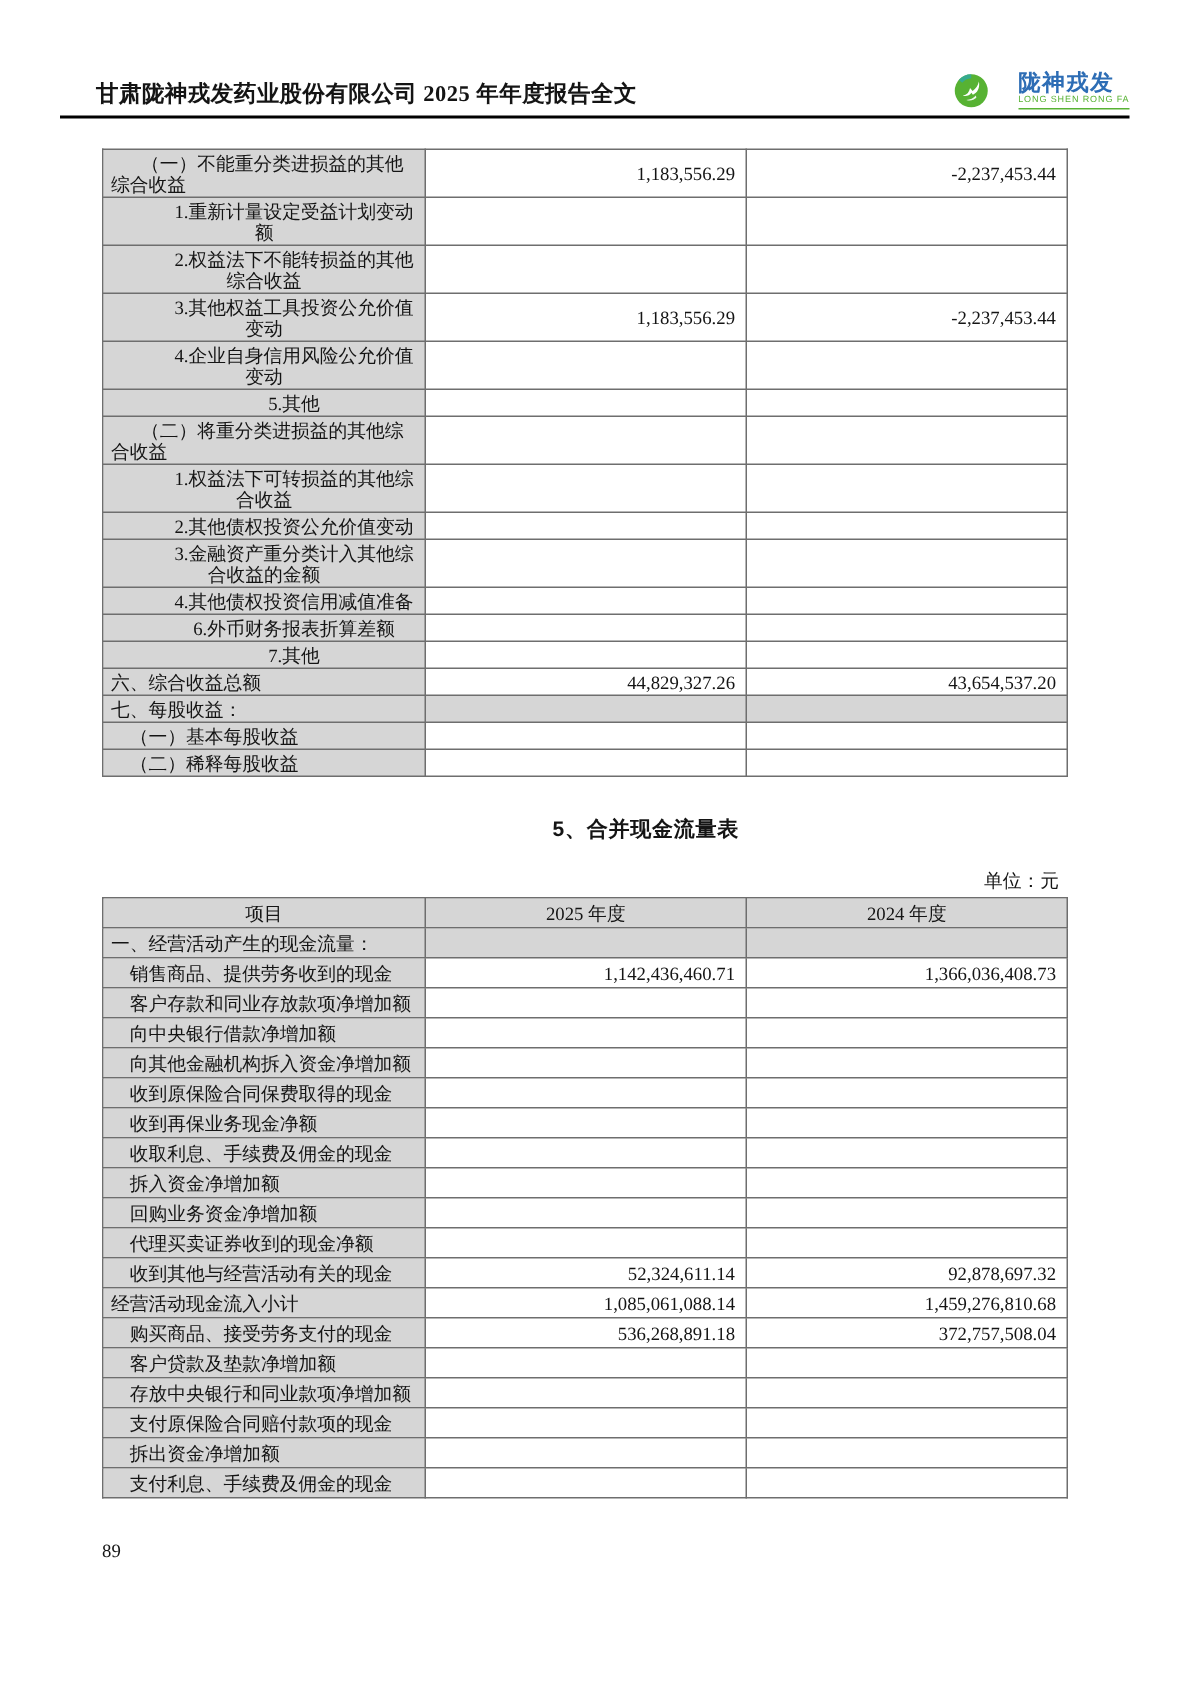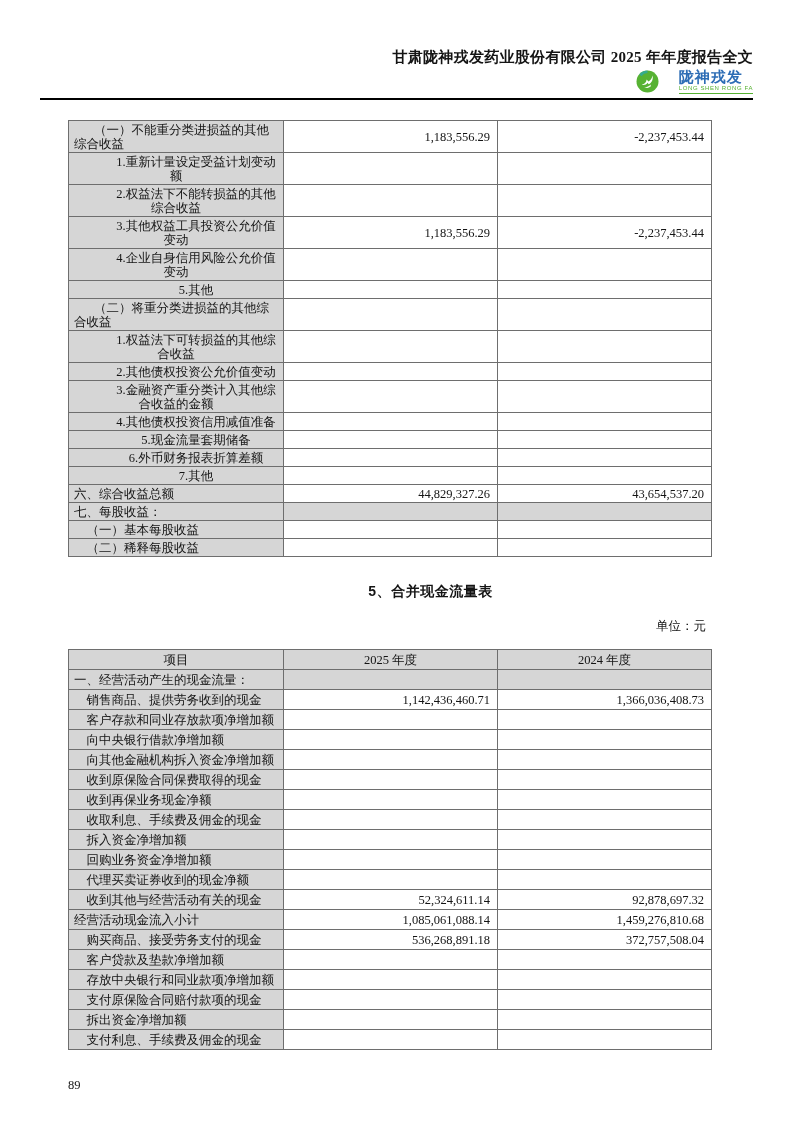--- a/index.html
+++ b/index.html
@@ -15,21 +15,21 @@
     width:793px;height:1122px;
     font-family:"Liberation Serif","DejaVu Serif",serif;
     color:var(--ink);
     position:relative;
     overflow:hidden;
   }
   .page{width:793px;height:1122px;background:#fff;}
 
   
   .header{padding:48px 40px 0 40px;}
-  .header-row{display:flex;justify-content:space-between;align-items:flex-end;padding:0 0 0 24px;flex-direction:column;}
+  .header-row{display:flex;justify-content:space-between;align-items:flex-end;padding:0 0 0 24px;}
   .doc-title{
     font-size:15px;font-weight:bold;letter-spacing:0.3px;
     padding-bottom:2px;
   }
   .logo{display:flex;align-items:center;gap:20px;padding-bottom:1px;}
   .logo-mark{width:23px;height:23px;flex:0 0 auto;}
   .logo-text{display:flex;flex-direction:column;align-items:flex-start;}
   .logo-cn{
     font-family:"Liberation Sans","DejaVu Sans",sans-serif;
     font-size:15px;font-weight:bold;color:var(--logo-blue);
@@ -78,21 +78,21 @@
   .lv-num{text-indent:3.2em;text-align:center;}
   .lv-item{text-indent:1em;}
 
   .section-title{
     font-family:"Liberation Sans","DejaVu Sans",sans-serif;
     font-size:14px;font-weight:bold;
     margin-top:26px;letter-spacing:0.5px;text-align:center;
   }
   .unit-line{
     width:643px;text-align:right;
-    font-size:12.5px;margin-top:17px;margin-bottom:14px;
+    font-size:12.5px;margin-top:17px;margin-bottom:2px;
     padding-right:5px;
   }
   .page-number{
     font-size:12.5px;margin-top:28px;
   }
 </style>
 </head>
 <body>
 
 <div class="page">
@@ -174,25 +174,20 @@
             <td class="label-cell lv-num">3.金融资产重分类计入其他综合收益的金额</td>
             <td class="num-cell"></td>
             <td class="num-cell"></td>
           </tr>
           <tr>
             <td class="label-cell lv-num">4.其他债权投资信用减值准备</td>
             <td class="num-cell"></td>
             <td class="num-cell"></td>
           </tr>
           <tr>
-            <td class="label-cell lv-num">5.现金流量套期储备</td>
-            <td class="num-cell"></td>
-            <td class="num-cell"></td>
-          </tr>
-          <tr>
             <td class="label-cell lv-num">6.外币财务报表折算差额</td>
             <td class="num-cell"></td>
             <td class="num-cell"></td>
           </tr>
           <tr>
             <td class="label-cell lv-num">7.其他</td>
             <td class="num-cell"></td>
             <td class="num-cell"></td>
           </tr>
           <tr>

